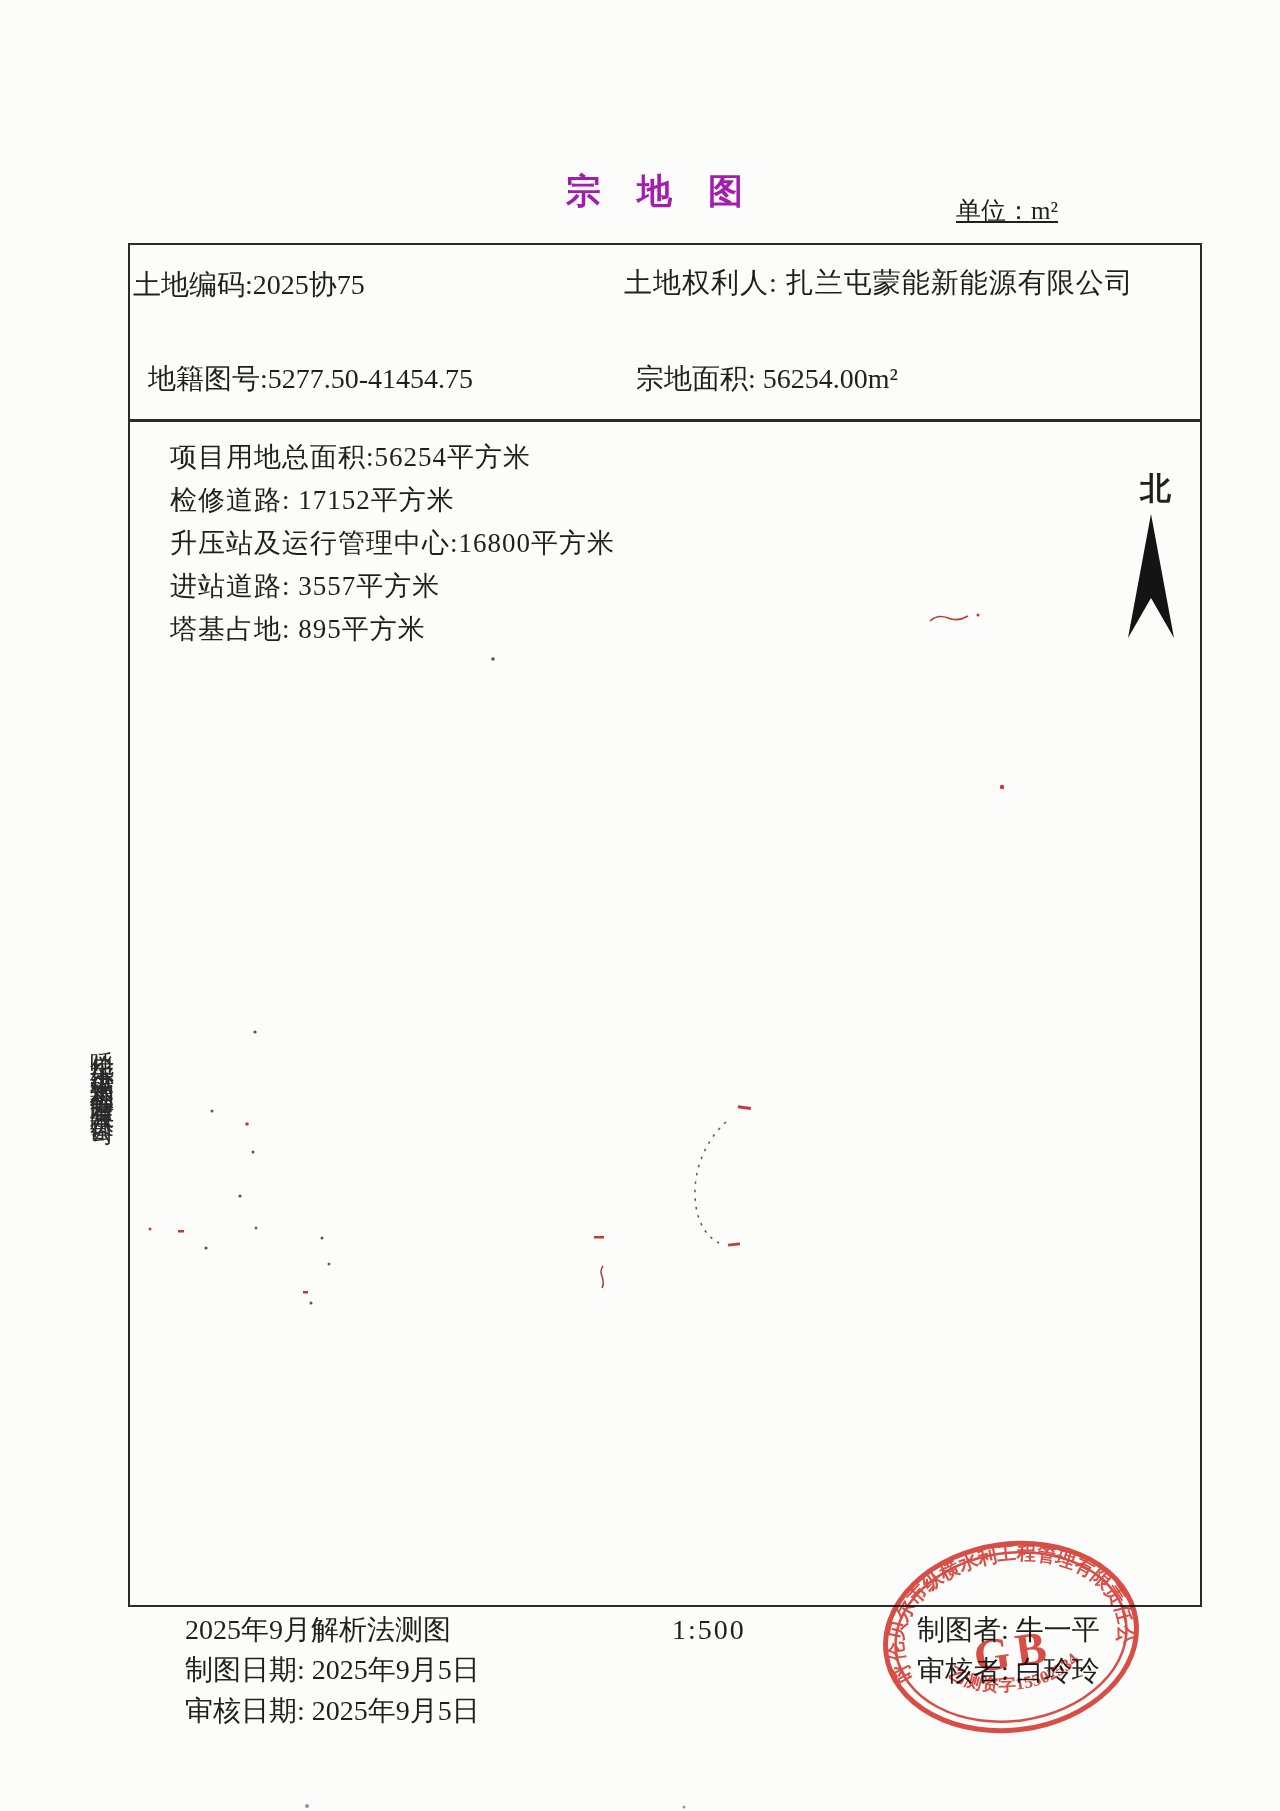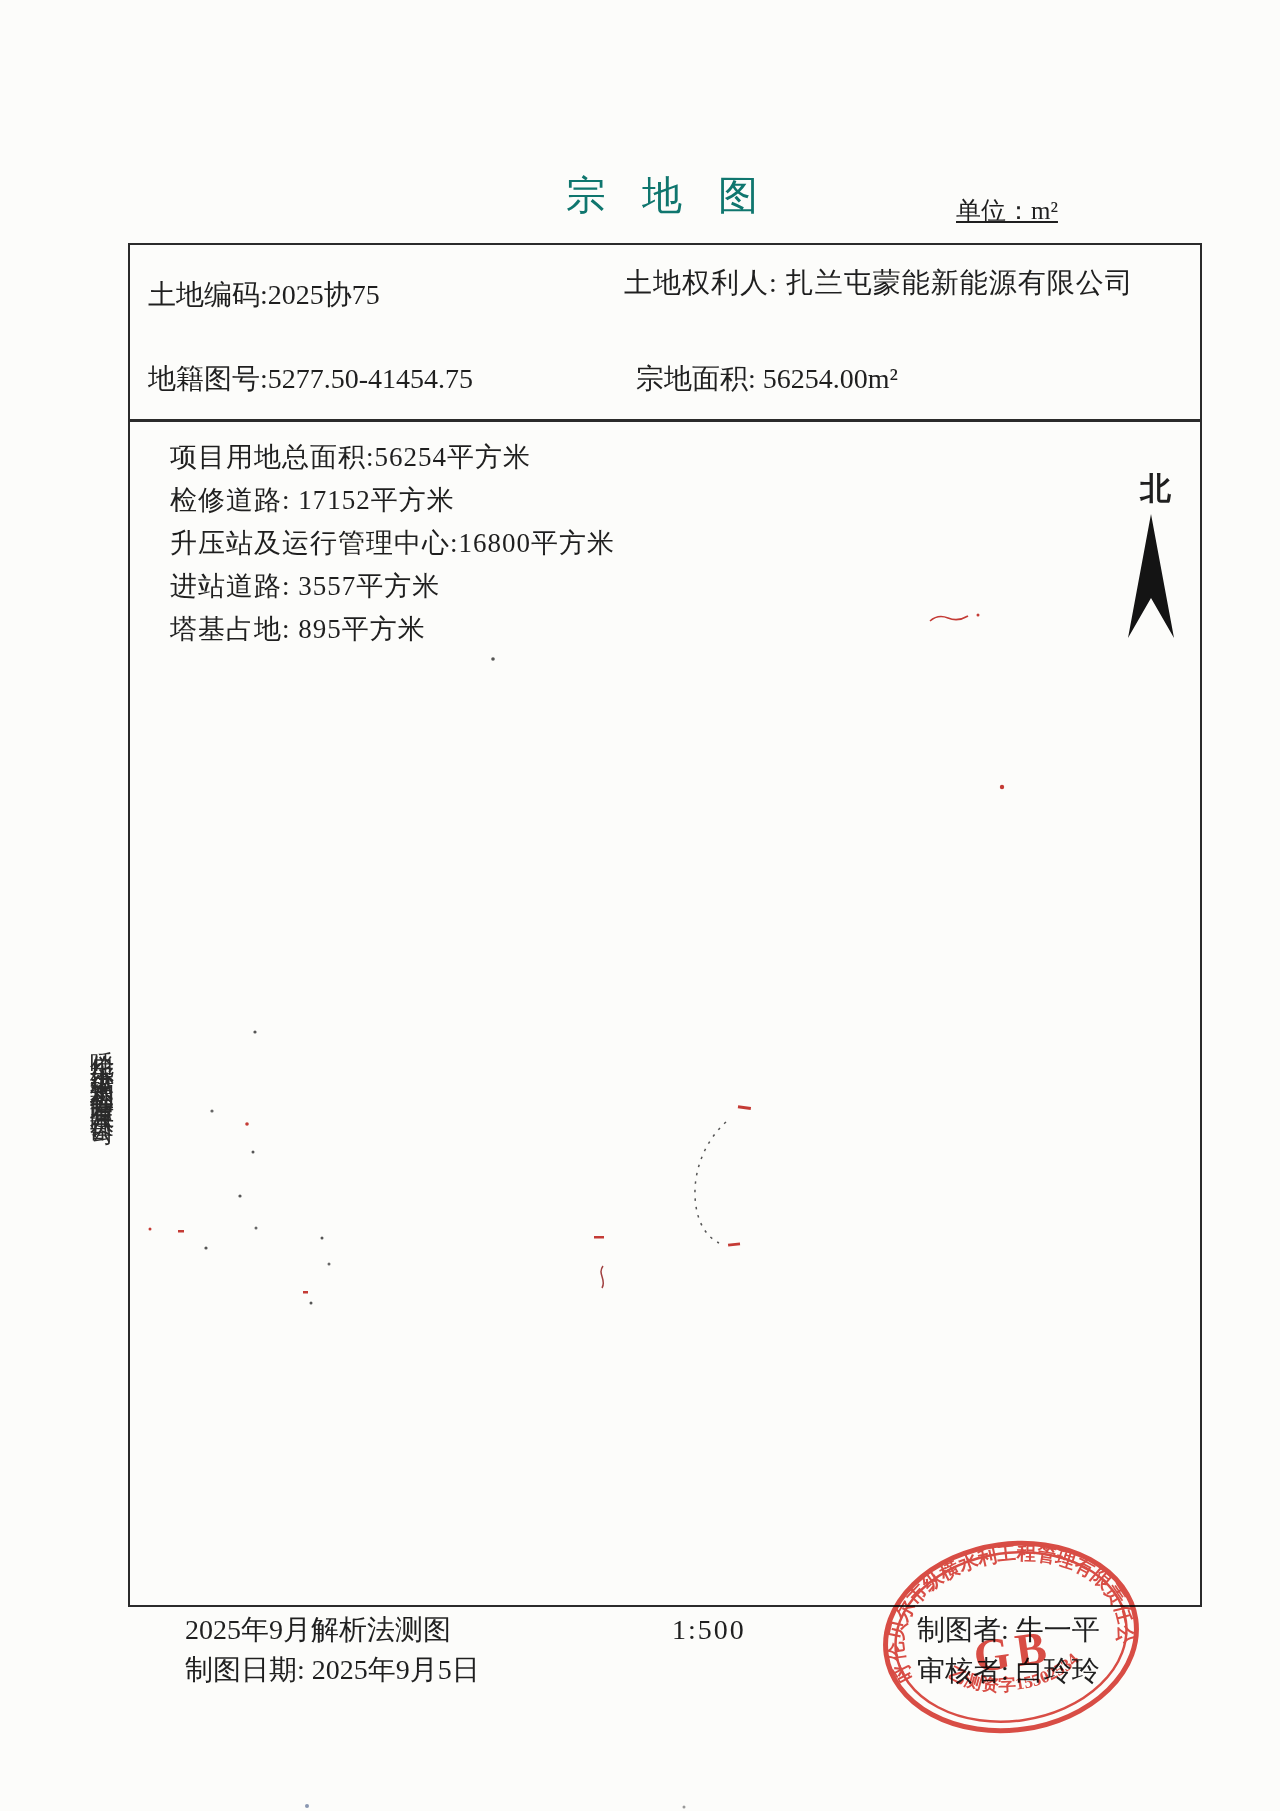--- a/index.html
+++ b/index.html
@@ -9,39 +9,39 @@
     width:1280px;height:1811px;
     margin:0 auto;
     background:#fcfcfa;
     font-family:"Liberation Serif","DejaVu Serif",serif;
     color:#1f1f1f;
     overflow:hidden;
   }
   .abs{position:absolute;}
   .doc-title{
     left:566px;top:168px;
-    font-size:40px;font-weight:400;
+    font-size:35px;font-weight:700;
     letter-spacing:36px;
     white-space:nowrap;
-    color:#0f766e;
+    color:#a21caf;
   }
   .unit-label{
     left:956px;top:194px;
     font-size:25px;white-space:nowrap;text-decoration:underline;
   }
   .sheet-frame{
     left:128px;top:243px;width:1070px;height:1360px;
     border:2px solid #2b2b2b;
   }
   .header-divider{
     left:128px;top:419px;width:1072px;height:0;
     border-top:3px solid #2b2b2b;
   }
   .cell{font-size:28px;white-space:nowrap;}
-  .land-code{left:148px;top:266px;margin-top:10px;}
+  .land-code{left:133px;top:266px;}
   .rights-holder{left:624px;top:264px;letter-spacing:1px;}
   .cadastral-no{left:148px;top:360px;}
   .parcel-area{left:636px;top:360px;}
   .stats{
     left:170px;top:436px;
     font-size:27px;line-height:43px;white-space:nowrap;
   }
   .stats div{letter-spacing:1px;}
   .north-label{
     left:1140px;top:468px;font-size:31px;font-weight:600;
@@ -125,20 +125,21 @@
     <path d="M603,1266 c-6,8 4,14 -1,22" stroke="#a04040" stroke-width="1.5" fill="none"></path>
     <circle cx="307" cy="1806" r="2" fill="#8a97b0"></circle>
     <circle cx="684" cy="1807" r="1.5" fill="#999"></circle>
   </svg>
 
   <div class="abs ft survey-note">2025年9月解析法测图</div>
   <div class="abs ft scale-label">1:500</div>
   <div class="abs ft drafter">制图者: 牛一平</div>
   <div class="abs ft drawing-date">制图日期: 2025年9月5日</div>
   <div class="abs ft reviewer">审核者: 白玲玲</div>
+  <div class="abs ft review-date">审核日期: 2025年9月5日</div>
 
   <svg class="abs seal" width="292" height="224" viewBox="-146 -112 292 224">
     <defs>
       <path id="ringPath" d="M -102 26 A 109 76 0 1 1 102 26" fill="none"></path>
       <path id="certPath" d="M -70 28 A 84 56 0 0 0 70 28" fill="none"></path>
     </defs>
     <ellipse cx="0" cy="0" rx="126" ry="93" fill="none" stroke="#d6352c" stroke-width="5"></ellipse>
     <ellipse cx="0" cy="0" rx="116" ry="84" fill="none" stroke="#d6352c" stroke-width="2.5"></ellipse>
     <text font-size="19" fill="#d6352c" font-weight="bold">
       <textPath href="#ringPath" startOffset="0" textLength="458" lengthAdjust="spacingAndGlyphs">呼伦贝尔市纵横水利工程管理有限责任公司测绘专用章</textPath>

